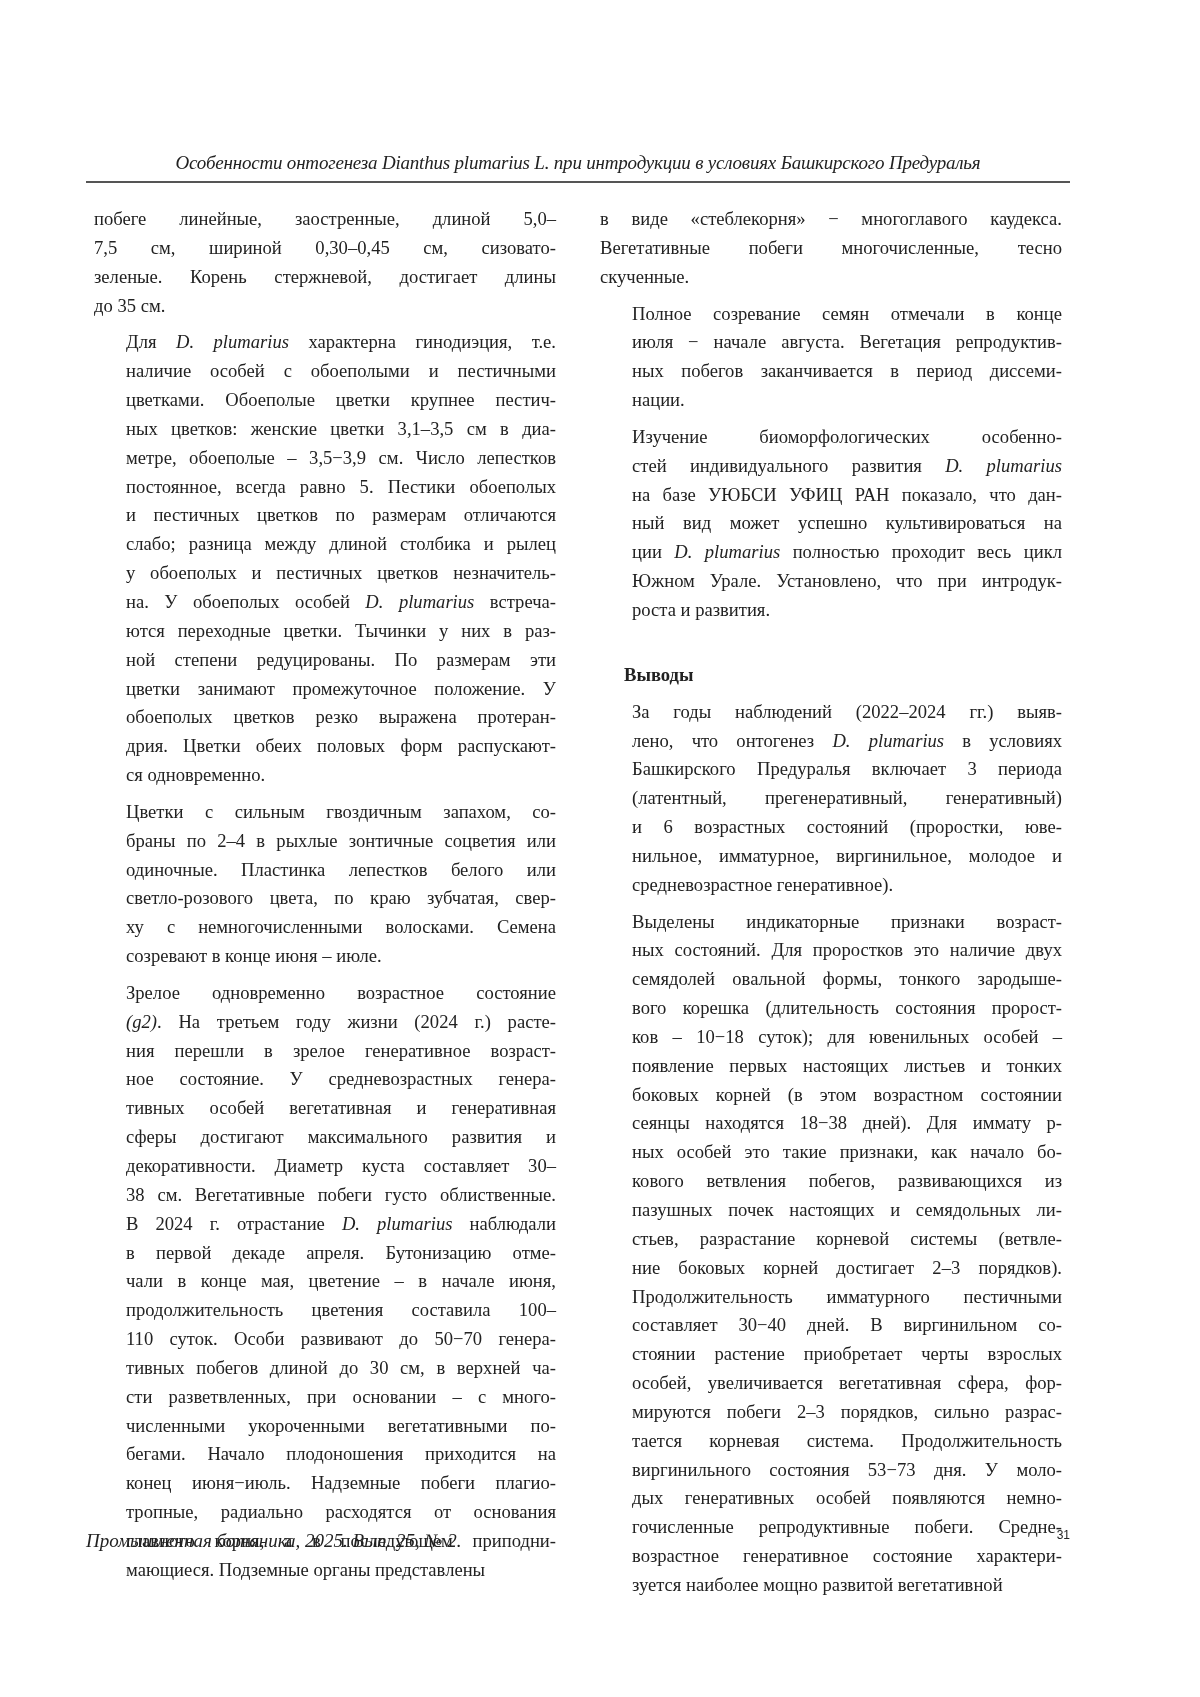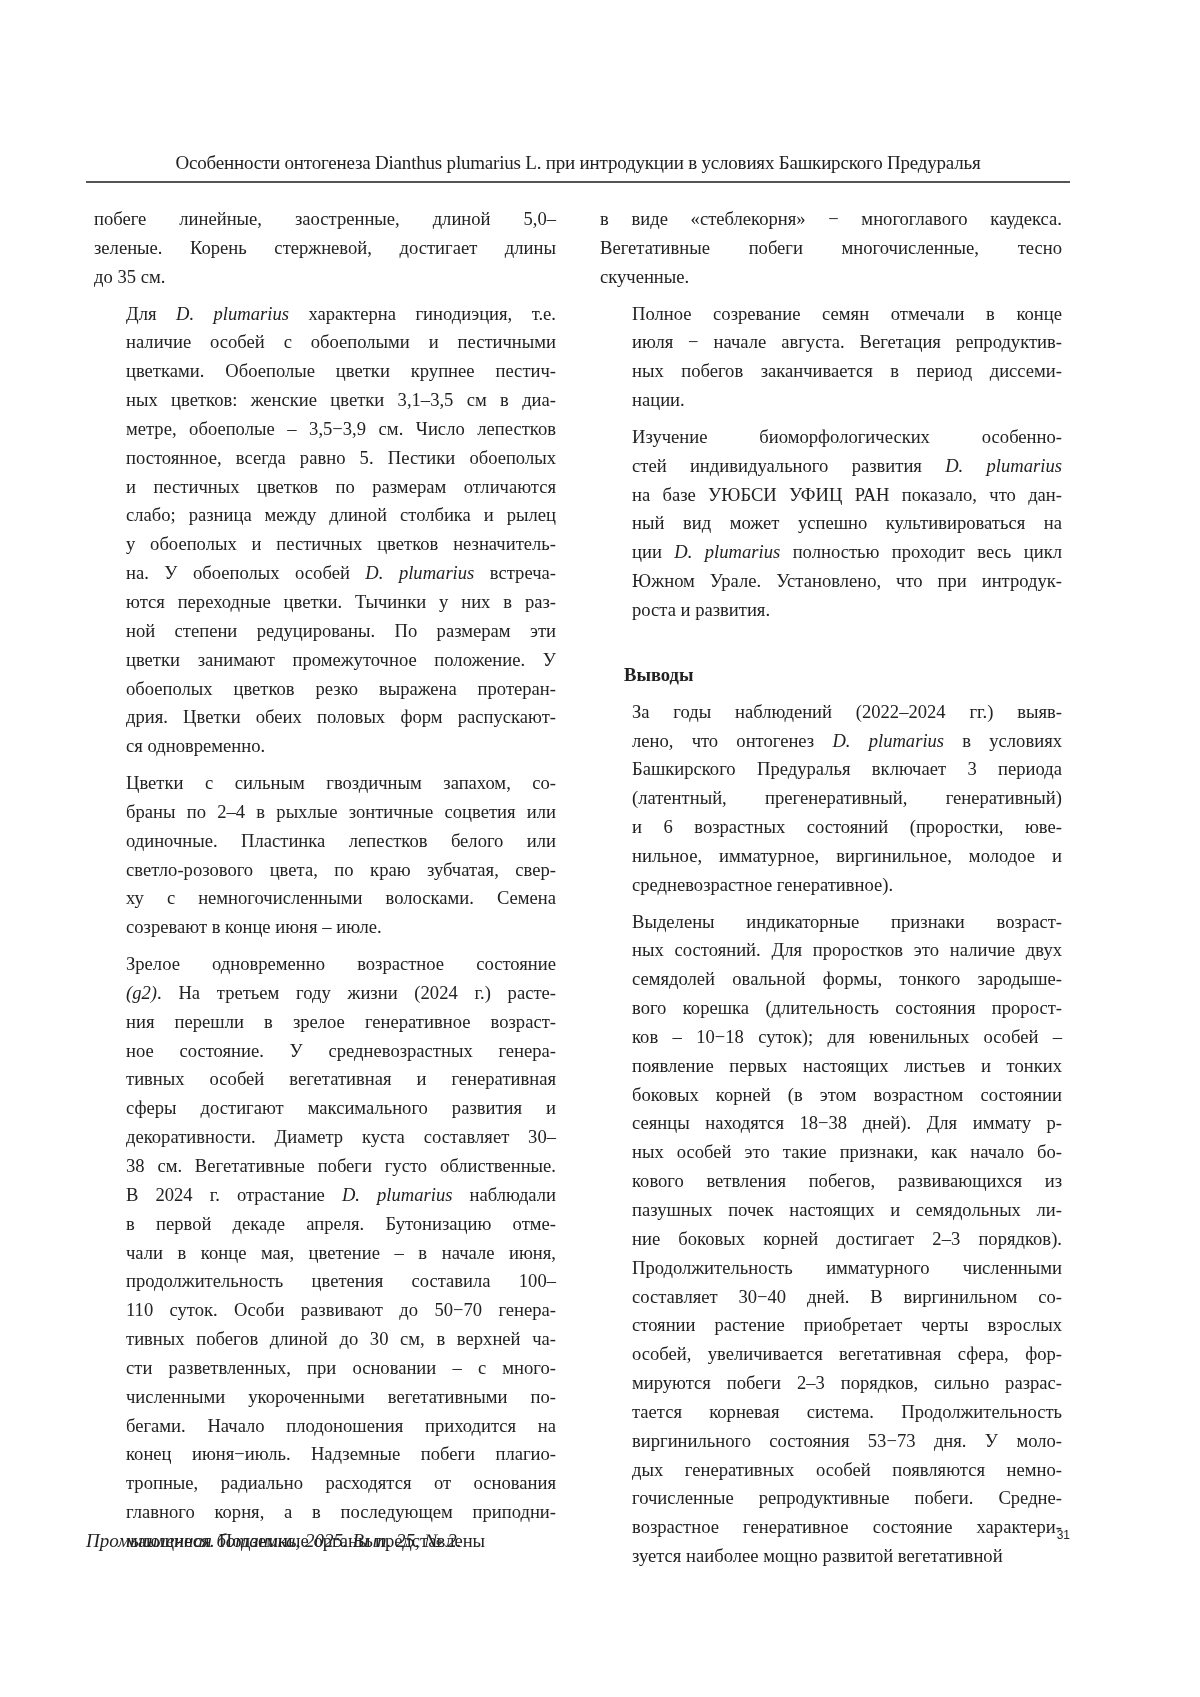--- a/index.html
+++ b/index.html
@@ -1,17 +1,17 @@
 <!DOCTYPE html>
 <html><head>
 <meta charset="utf-8">
 <style>
   html, body { margin: 0; padding: 0; background: #ffffff; }
   body { width: 1200px; height: 1697px; position: relative; overflow: hidden; font-family: "Liberation Serif", "DejaVu Serif", serif; color: #222; }
-  .running-head { position: absolute; left: 86px; top: 152px; width: 984px; font-size: 19px; letter-spacing: -0.2px; white-space: nowrap; text-align: center; color: #222; }
+  .running-head { position: absolute; left: 86px; top: 152px; width: 984px; font-style: italic; font-size: 19px; letter-spacing: -0.2px; white-space: nowrap; text-align: center; color: #222; }
   .head-rule { position: absolute; left: 86px; top: 181px; width: 984px; height: 2px; background: #555; }
   .col { position: absolute; top: 197px; width: 478px; font-size: 18.6px; line-height: 28.85px; text-align: justify; hyphens: manual; }
   .col.left { left: 86px; }
   .col.right { left: 592px; }
   .col p { margin: 8px; text-indent: 0; }
   .col p.ind { text-indent: 32px; }
   .col .line { display: block; text-align: justify; text-align-last: justify; white-space: nowrap; overflow: visible; }
   .col .line.last { text-align-last: left; }
   .col .gap { height: 28px; }
   .col h3 { margin: 0; padding-left: 32px; font-size: 18.6px; font-weight: bold; line-height: 28.85px; }
@@ -21,20 +21,21 @@
 </style>
 </head>
 <body>
 
 <div class="running-head">Особенности онтогенеза Dianthus plumarius L. при интродукции в условиях Башкирского Предуралья</div>
 <div class="head-rule"></div>
 
 <div class="col left">
   <p>
       <span class="line">побеге линейные, заостренные, длиной 5,0–</span>
+      <span class="line">7,5 см, шириной 0,30–0,45 см, сизовато-</span>
       <span class="line">зеленые. Корень стержневой, достигает длины</span>
       <span class="line last">до 35 см.</span>
     </p>
   <p class="ind">
       <span class="line"><span>Для </span><i>D. plumarius</i><span> характерна гинодиэция, т.е.</span></span>
       <span class="line">наличие особей с обоеполыми и пестичными</span>
       <span class="line">цветками. Обоеполые цветки крупнее пестич-</span>
       <span class="line">ных цветков: женские цветки 3,1–3,5 см в диа-</span>
       <span class="line">метре, обоеполые – 3,5−3,9 см. Число лепестков</span>
       <span class="line">постоянное, всегда равно 5. Пестики обоеполых</span>
@@ -119,22 +120,23 @@
       <span class="line">ных состояний. Для проростков это наличие двух</span>
       <span class="line">семядолей овальной формы, тонкого зародыше-</span>
       <span class="line">вого корешка (длительность состояния пророст-</span>
       <span class="line">ков – 10−18 суток); для ювенильных особей –</span>
       <span class="line">появление первых настоящих листьев и тонких</span>
       <span class="line">боковых корней (в этом возрастном состоянии</span>
       <span class="line">сеянцы находятся 18−38 дней). Для иммату р-</span>
       <span class="line">ных особей это такие признаки, как начало бо-</span>
       <span class="line">кового ветвления побегов, развивающихся из</span>
       <span class="line">пазушных почек настоящих и семядольных ли-</span>
+      <span class="line">стьев, разрастание корневой системы (ветвле-</span>
       <span class="line">ние боковых корней достигает 2–3 порядков).</span>
-      <span class="line">Продолжительность имматурного численными</span>
+      <span class="line">Продолжительность имматурного пестичными</span>
       <span class="line">составляет 30−40 дней. В виргинильном со-</span>
       <span class="line">стоянии растение приобретает черты взрослых</span>
       <span class="line">особей, увеличивается вегетативная сфера, фор-</span>
       <span class="line">мируются побеги 2–3 порядков, сильно разрас-</span>
       <span class="line">тается корневая система. Продолжительность</span>
       <span class="line">виргинильного состояния 53−73 дня. У моло-</span>
       <span class="line">дых генеративных особей появляются немно-</span>
       <span class="line">гочисленные репродуктивные побеги. Средне-</span>
       <span class="line">возрастное генеративное состояние характери-</span>
       <span class="line last">зуется наиболее мощно развитой вегетативной</span>

